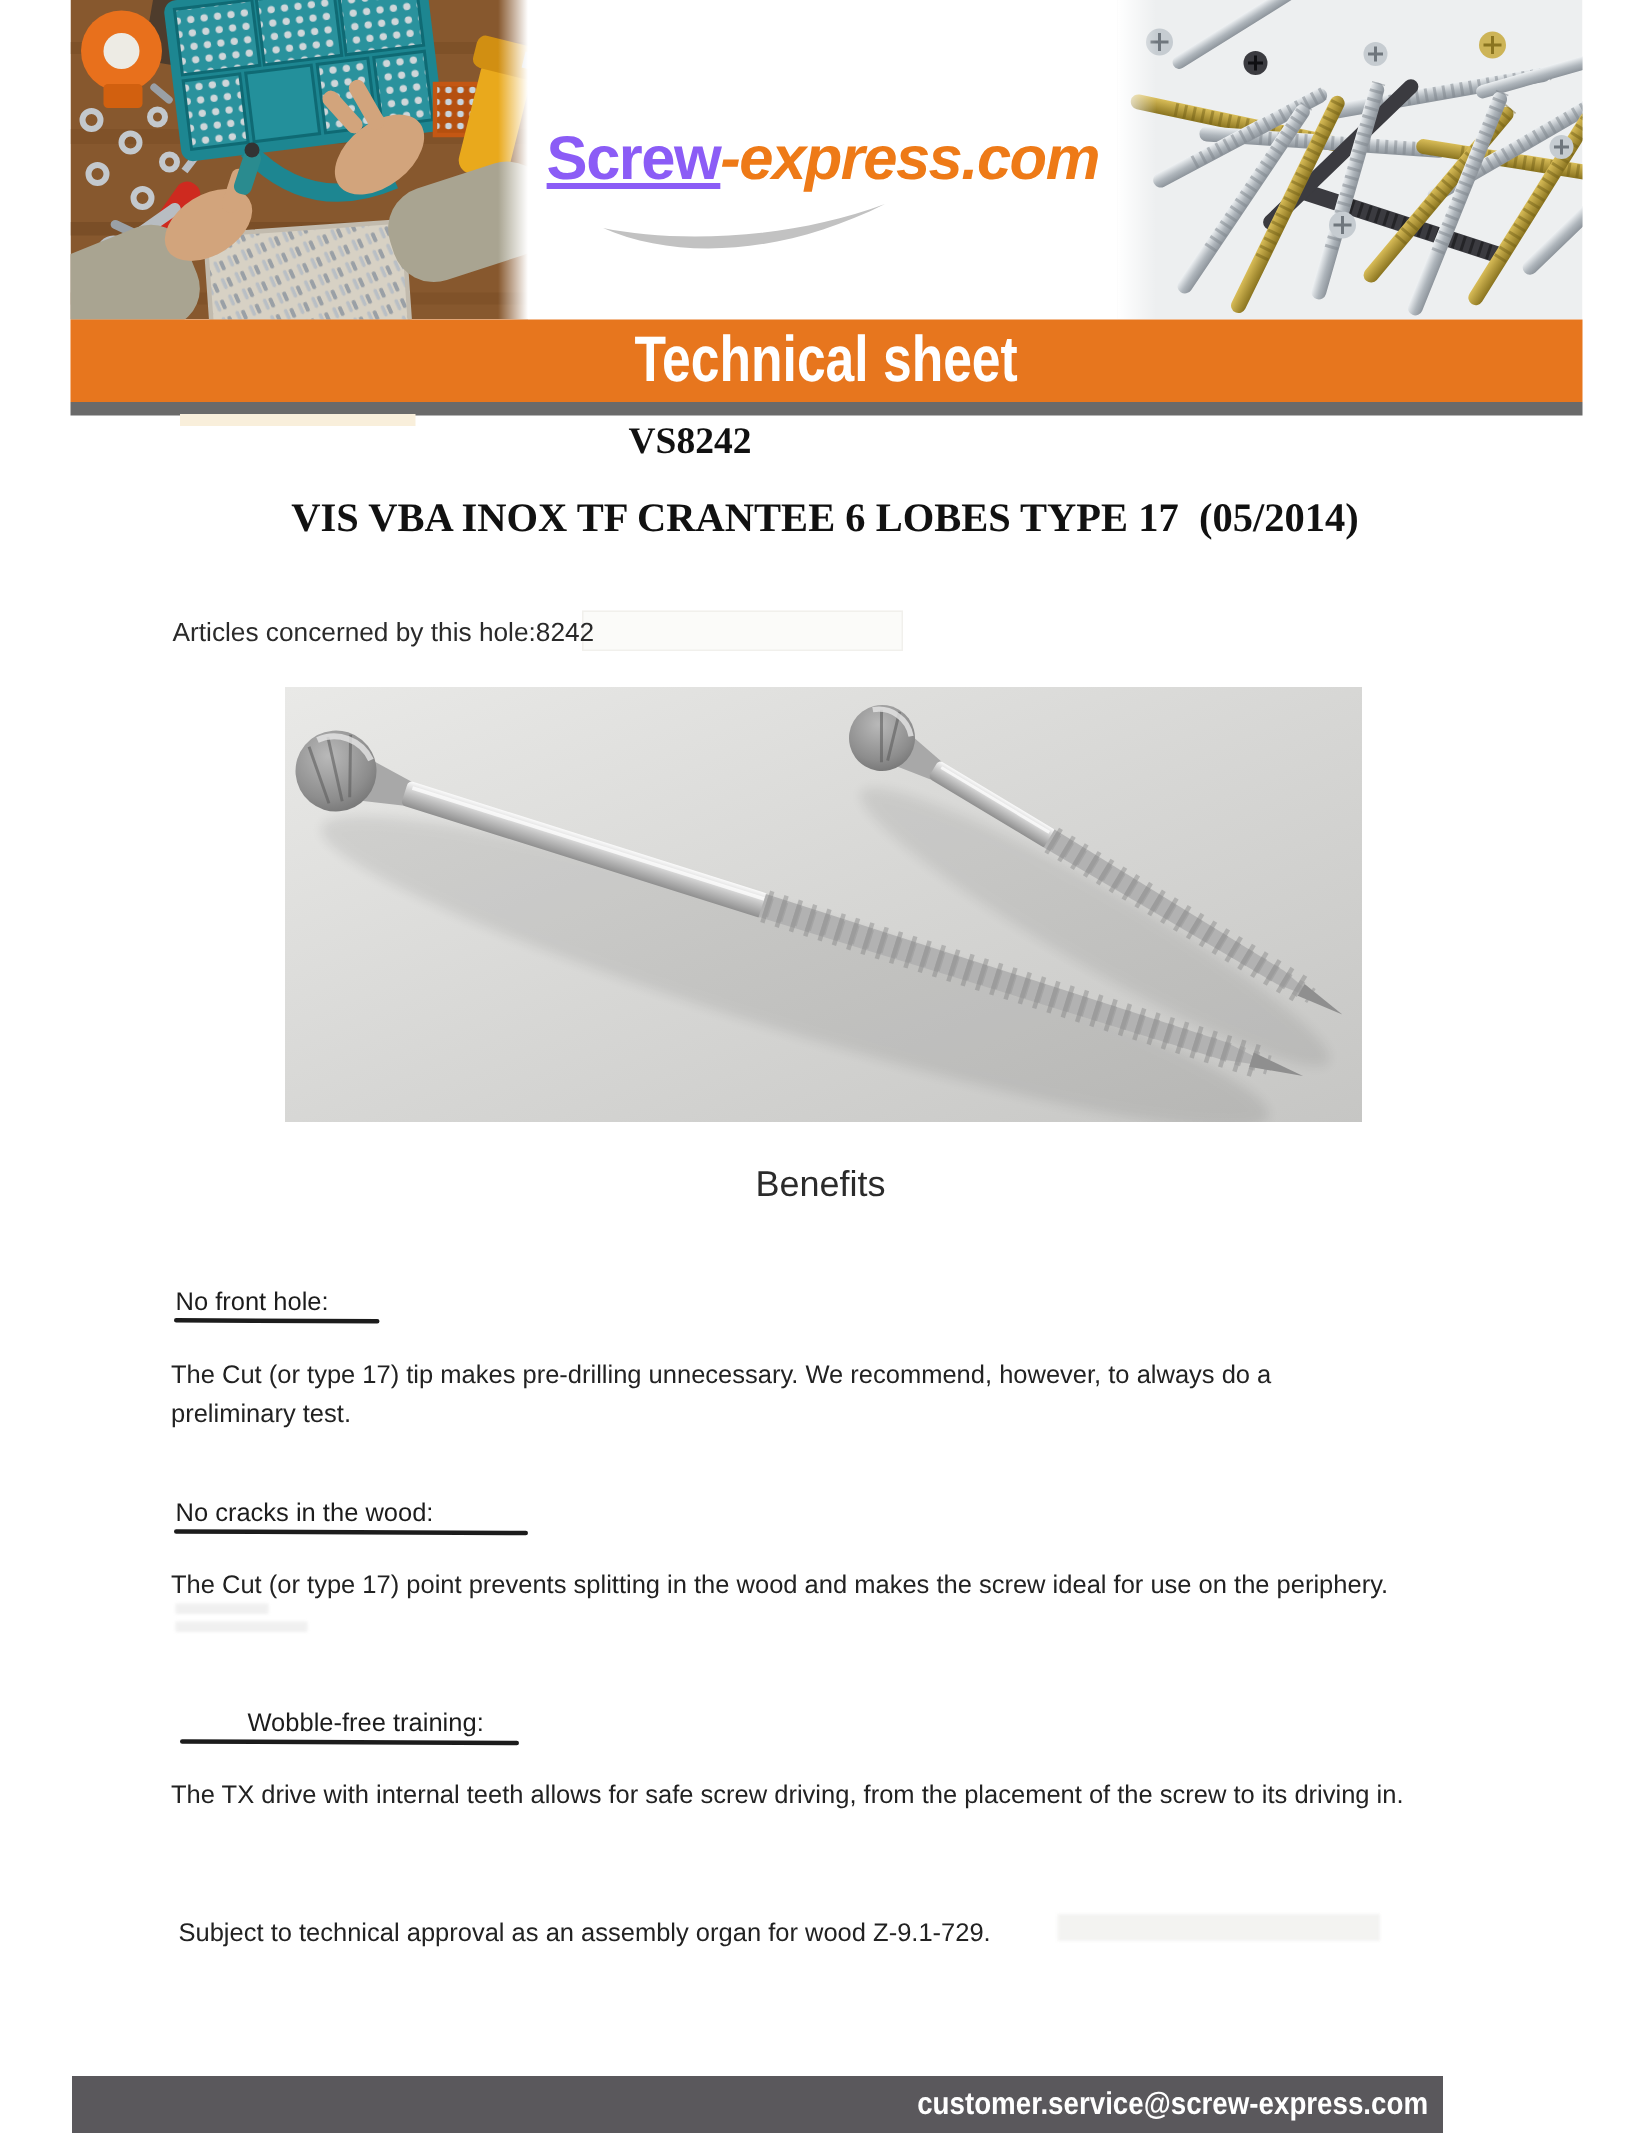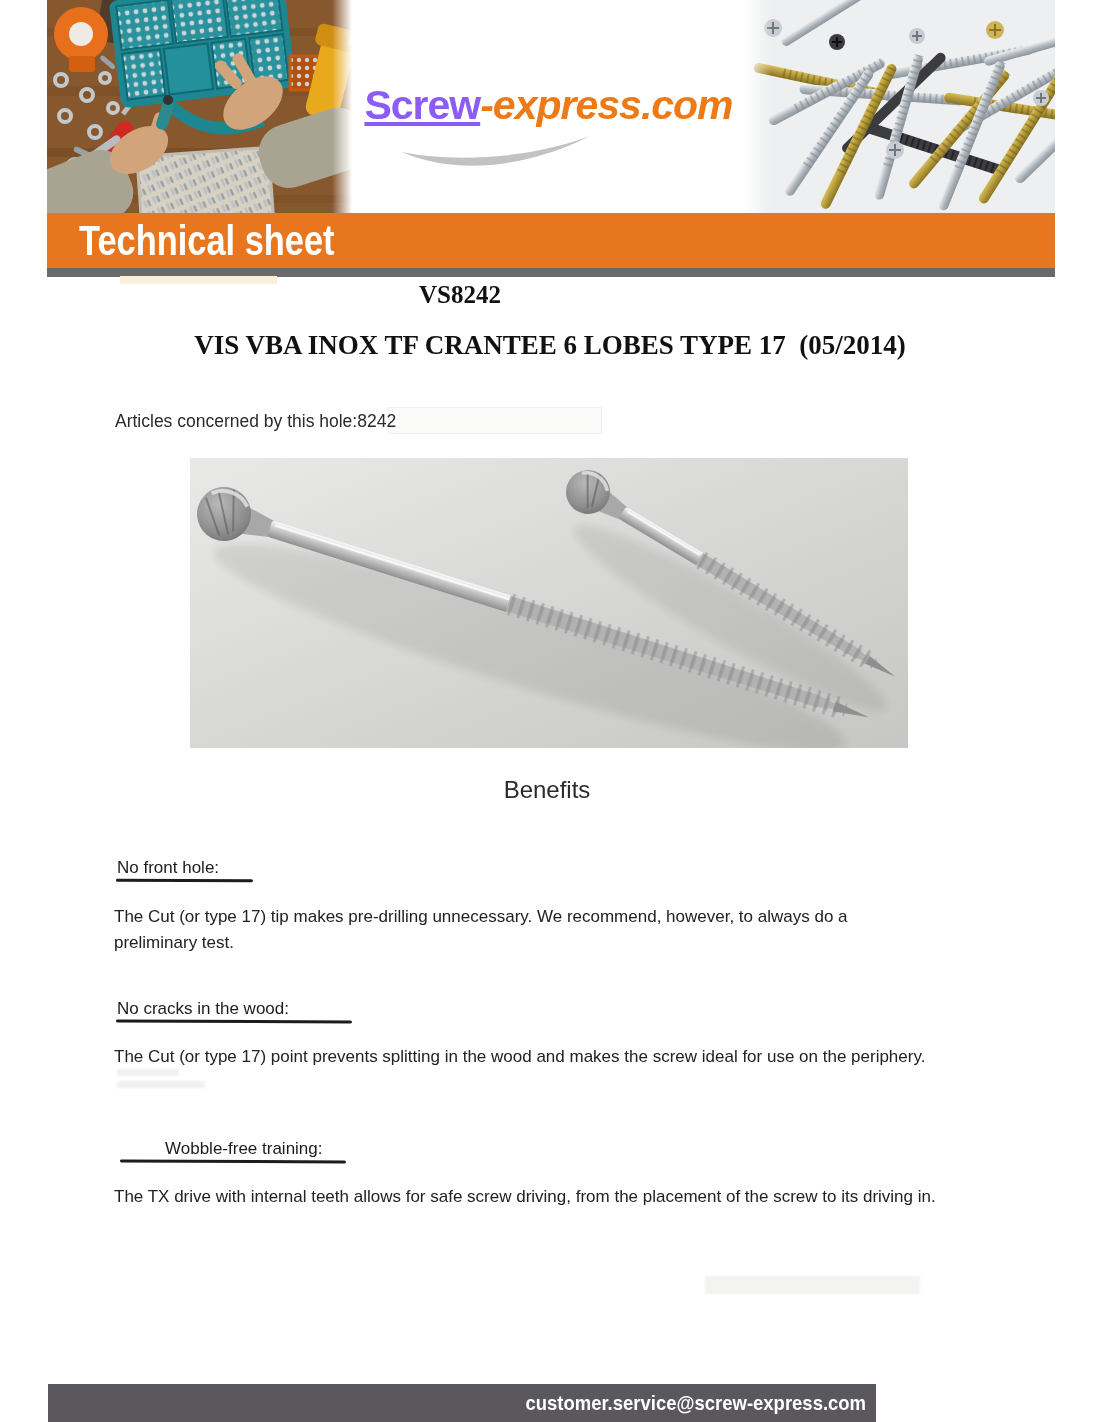--- a/index.html
+++ b/index.html
@@ -11,21 +11,21 @@
   .photo-left{left:47px;top:0;width:305px;height:213px;}
   .logo-area{left:352px;top:0;width:393px;height:213px;background:#fff;}
   .logo-line{position:absolute;left:0;top:82px;width:100%;text-align:center;
              font-size:41px;font-weight:700;letter-spacing:-1px;white-space:nowrap;}
   .logo-gray{color:#8b5cf6;text-decoration:underline;}
   .logo-orange{color:#ee7a17;font-style:italic;}
   .swoosh{position:absolute;left:42px;top:128px;}
   .photo-right{left:745px;top:0;width:310px;height:213px;}
 
   .banner{left:47px;top:213px;width:1008px;height:55px;background:#e7761e;
-          display:flex;align-items:center;}
+          display:flex;align-items:center;justify-content:center;}
   .banner-text{color:#ffffff;font-size:43px;font-weight:800;white-space:nowrap;
                display:inline-block;transform:scaleX(.8);letter-spacing:0;}
   .banner-underbar{left:47px;top:268px;width:1008px;height:9px;background:#6a6a6a;}
 
   
   .art1{left:120px;top:276px;width:157px;height:8px;background:#f9efdb;}
   .art2{left:388px;top:407px;width:212px;height:25px;background:#fbfbf9;border:1px solid #f1f0ec;}
   .ghost{background:#cfcfcf;opacity:.3;filter:blur(1px);}
   .g1{left:117px;top:1069px;width:62px;height:7px;}
   .g2{left:117px;top:1081px;width:88px;height:7px;}
@@ -48,21 +48,21 @@
 
   .lab1{top:858px;} .ul1{left:116px;top:879px;width:137px;}
   .bod1{top:904px;width:812px;}
   .lab2{top:999px;} .ul2{left:116px;top:1020px;width:236px;}
   .bod2{top:1044px;}
   .lab3{top:1139px;margin-left:48px;} .ul3{left:120px;top:1160px;width:226px;}
   .bod3{top:1184px;}
   .approval{left:119px;top:1279px;font-size:17px;color:#222;}
 
   
-  .footer-bar{left:48px;top:1384px;width:828px;height:38px;background:#5a585c;
+  .footer-bar{left:48px;top:1384px;width:914px;height:38px;background:#5a585c;
               display:flex;align-items:center;justify-content:flex-end;padding-right:10px;box-sizing:border-box;}
   .footer-text{color:#ffffff;font-size:21px;font-weight:700;white-space:nowrap;
                display:inline-block;transform:scaleX(.88);transform-origin:right center;}
 </style>
 </head>
 <body>
 
 <div class="page">
 
   <div class="abs photo-left">
@@ -347,18 +347,19 @@
   <div class="abs sec-body bod1">The Cut (or type 17) tip makes pre-drilling unnecessary. We recommend, however, to always do a preliminary test.</div>
 
   <div class="abs sec-label lab2">No cracks in the wood:</div>
   <div class="abs sec-underline ul2"></div>
   <div class="abs sec-body bod2">The Cut (or type 17) point prevents splitting in the wood and makes the screw ideal for use on the periphery.</div>
 
   <div class="abs sec-label lab3">Wobble-free training:</div>
   <div class="abs sec-underline ul3"></div>
   <div class="abs sec-body bod3">The TX drive with internal teeth allows for safe screw driving, from the placement of the screw to its driving in.</div>
 
+  <div class="abs approval">Subject to technical approval as an assembly organ for wood Z-9.1-729.</div>
 
   <div class="abs footer-bar">
     <span class="footer-text">customer.service@screw-express.com</span>
   </div>
 
 </div>
 
 </body></html>

